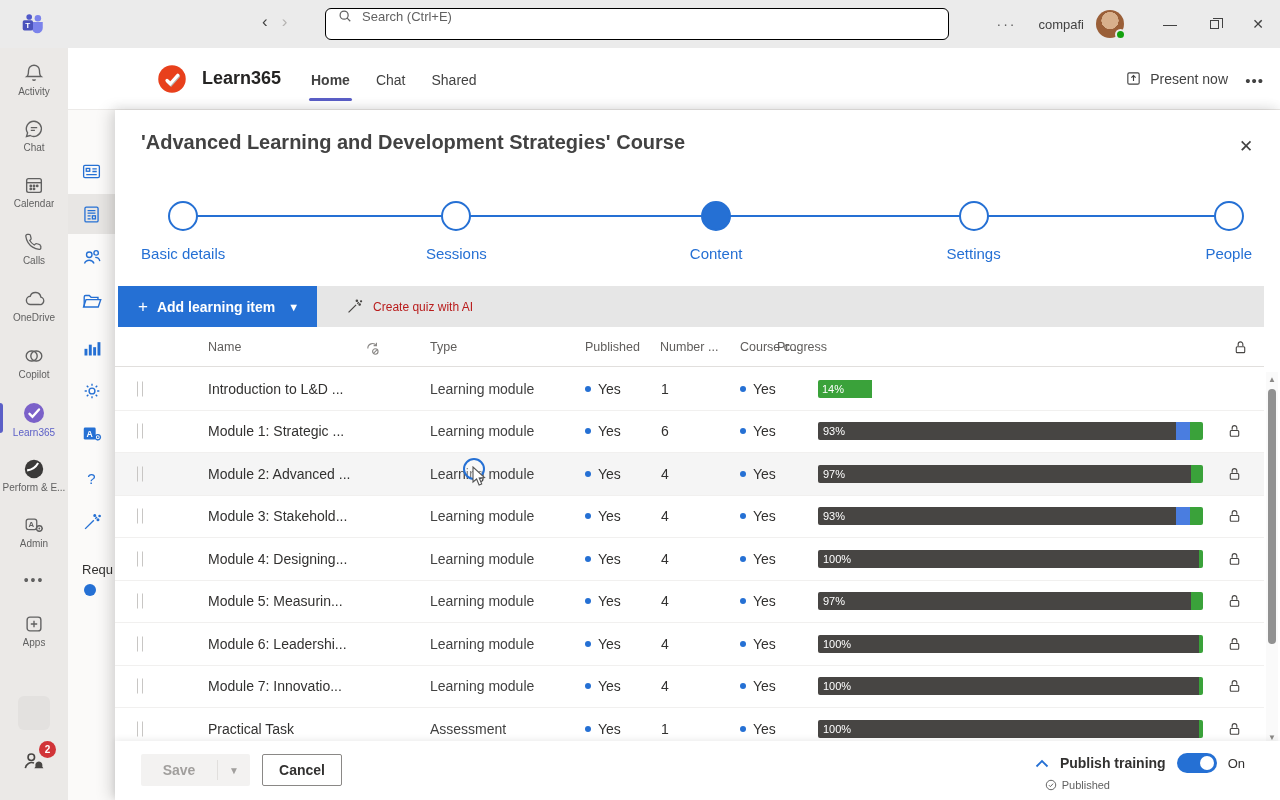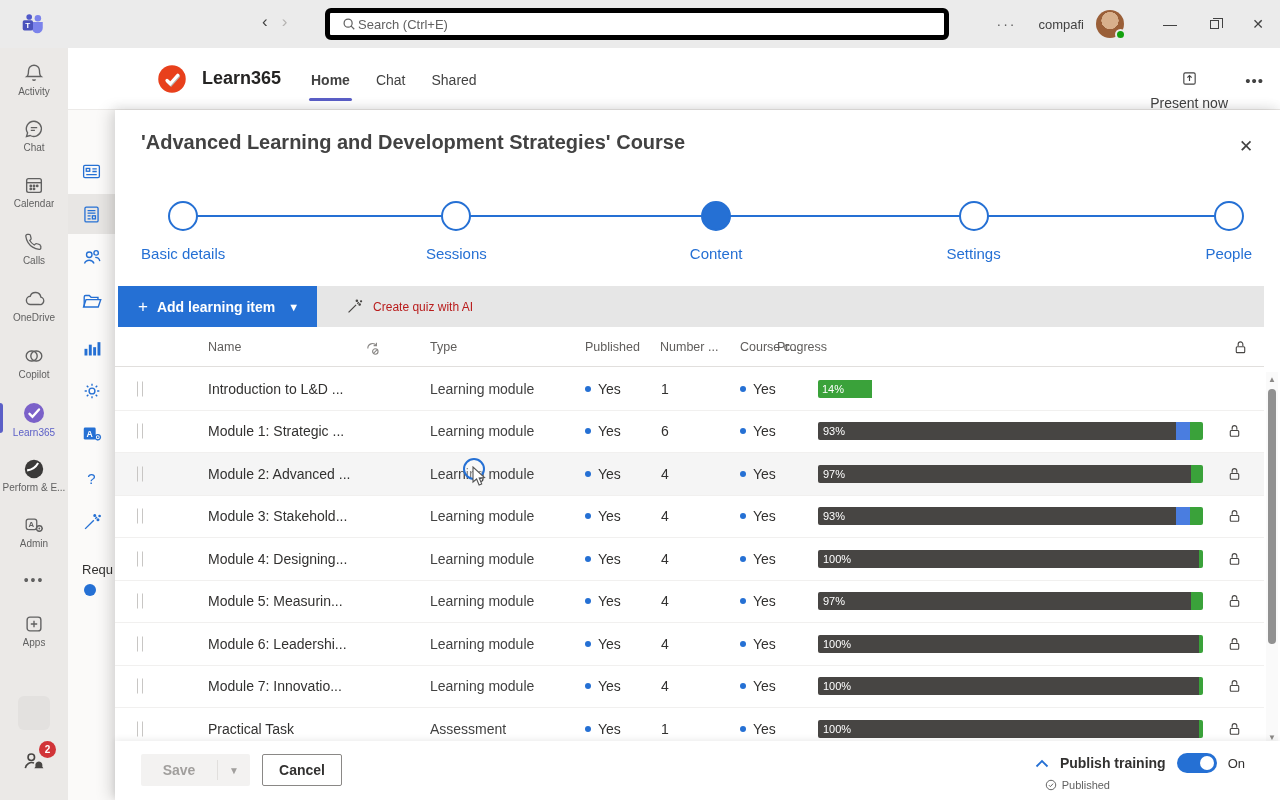--- a/index.html
+++ b/index.html
@@ -5,21 +5,21 @@
   * { margin:0; padding:0; box-sizing:border-box; }
   html,body { width:1280px; height:800px; overflow:hidden; }
   body { font-family:"Liberation Sans", sans-serif; background:#fff; position:relative; color:#323130; }
   svg { display:block; }
 
   
   .titlebar { position:absolute; left:0; top:0; width:1280px; height:48px; background:#ebebeb; display:flex; align-items:center; }
   .teams-logo { position:absolute; left:20px; top:10px; }
   .nav-chevrons { position:absolute; left:262px; top:12px; display:flex; gap:14px; font-size:17px; color:#424242; }
   .nav-chevrons .fwd { color:#b5b3b1; }
-  .searchbox { position:absolute; left:325px; top:8px; width:624px; height:32px; background:#fff; border:5px solid #000000; border-radius:6px; display:flex; align-items:center; padding:0 12px; gap:2px; color:#616161; font-size:13px; }
+  .searchbox { position:absolute; left:325px; top:8px; width:624px; height:32px; background:#fff; border:1px solid #000000; border-radius:6px; display:flex; padding:0 12px; gap:10px; color:#616161; font-size:13px; }
   .tb-right { position:absolute; right:0; top:0; height:48px; display:flex; align-items:center; }
   .tb-more { color:#616161; font-size:14px; letter-spacing:2px; margin-right:22px; }
   .account-name { font-size:13px; color:#424242; margin-right:12px; }
   .avatar { width:28px; height:28px; border-radius:50%; background:radial-gradient(circle at 50% 38%, #d8b08c 0 38%, #9a5f38 39% 100%); position:relative; margin-right:24px; }
   .avatar .status { position:absolute; right:-2px; bottom:-2px; width:11px; height:11px; border-radius:50%; background:#13a10e; border:2px solid #ebebeb; }
   .win-btn { width:44px; height:48px; display:flex; align-items:center; justify-content:center; color:#424242; font-size:14px; }
   .restore-glyph { width:9px; height:9px; border:1px solid #424242; position:relative; background:#ebebeb; }
   .restore-glyph:before { content:""; position:absolute; left:2px; top:-3px; width:9px; height:9px; border:1px solid #424242; border-left:none; border-bottom:none; }
 
   
@@ -32,21 +32,21 @@
   .badge { position:absolute; top:-7px; right:-9px; min-width:17px; height:17px; border-radius:9px; background:#d13438; color:#fff; font-size:10px; font-weight:bold; display:flex; align-items:center; justify-content:center; padding:0 3px; }
   .ghost-icon { position:absolute; left:18px; top:648px; width:32px; height:34px; background:#e3e1df; border-radius:6px; }
 
   
   .app-header { position:absolute; left:68px; top:48px; width:1212px; height:62px; background:#fff; border-bottom:1px solid #eceae8; }
   .app-logo { position:absolute; left:89px; top:16px; }
   .app-name { position:absolute; left:134px; top:20px; font-size:18px; font-weight:bold; color:#252423; }
   .app-tabs { position:absolute; left:243px; top:24px; display:flex; gap:26px; font-size:14px; color:#424242; }
   .app-tab.active { font-weight:bold; position:relative; }
   .app-tab.active:after { content:""; position:absolute; left:-2px; right:-2px; bottom:-13px; height:3px; background:#5b5fc7; border-radius:2px; }
-  .present { position:absolute; right:52px; top:22px; display:flex; align-items:center; gap:8px; font-size:14px; color:#424242;flex-direction:column; }
+  .present { position:absolute; right:52px; top:22px; display:flex; align-items:center; gap:8px; font-size:14px; color:#424242; }
   .hdr-more { position:absolute; right:16px; top:24px; color:#424242; font-size:15px; letter-spacing:1px; }
 
   
   .inner-sidebar { position:absolute; left:68px; top:110px; width:47px; height:690px; background:#fbfaf9; }
   .in-item { position:absolute; left:0; width:47px; height:40px; display:flex; align-items:center; justify-content:center; }
   .in-item.selected { background:#e8e6e4; }
   .in-help { font-size:15px; color:#2570d4; }
   .in-req { position:absolute; left:14px; top:452px; font-size:13px; color:#323130; white-space:nowrap; }
   .in-dot { position:absolute; left:16px; top:474px; width:12px; height:12px; border-radius:6px; background:#2570d4; }
 

